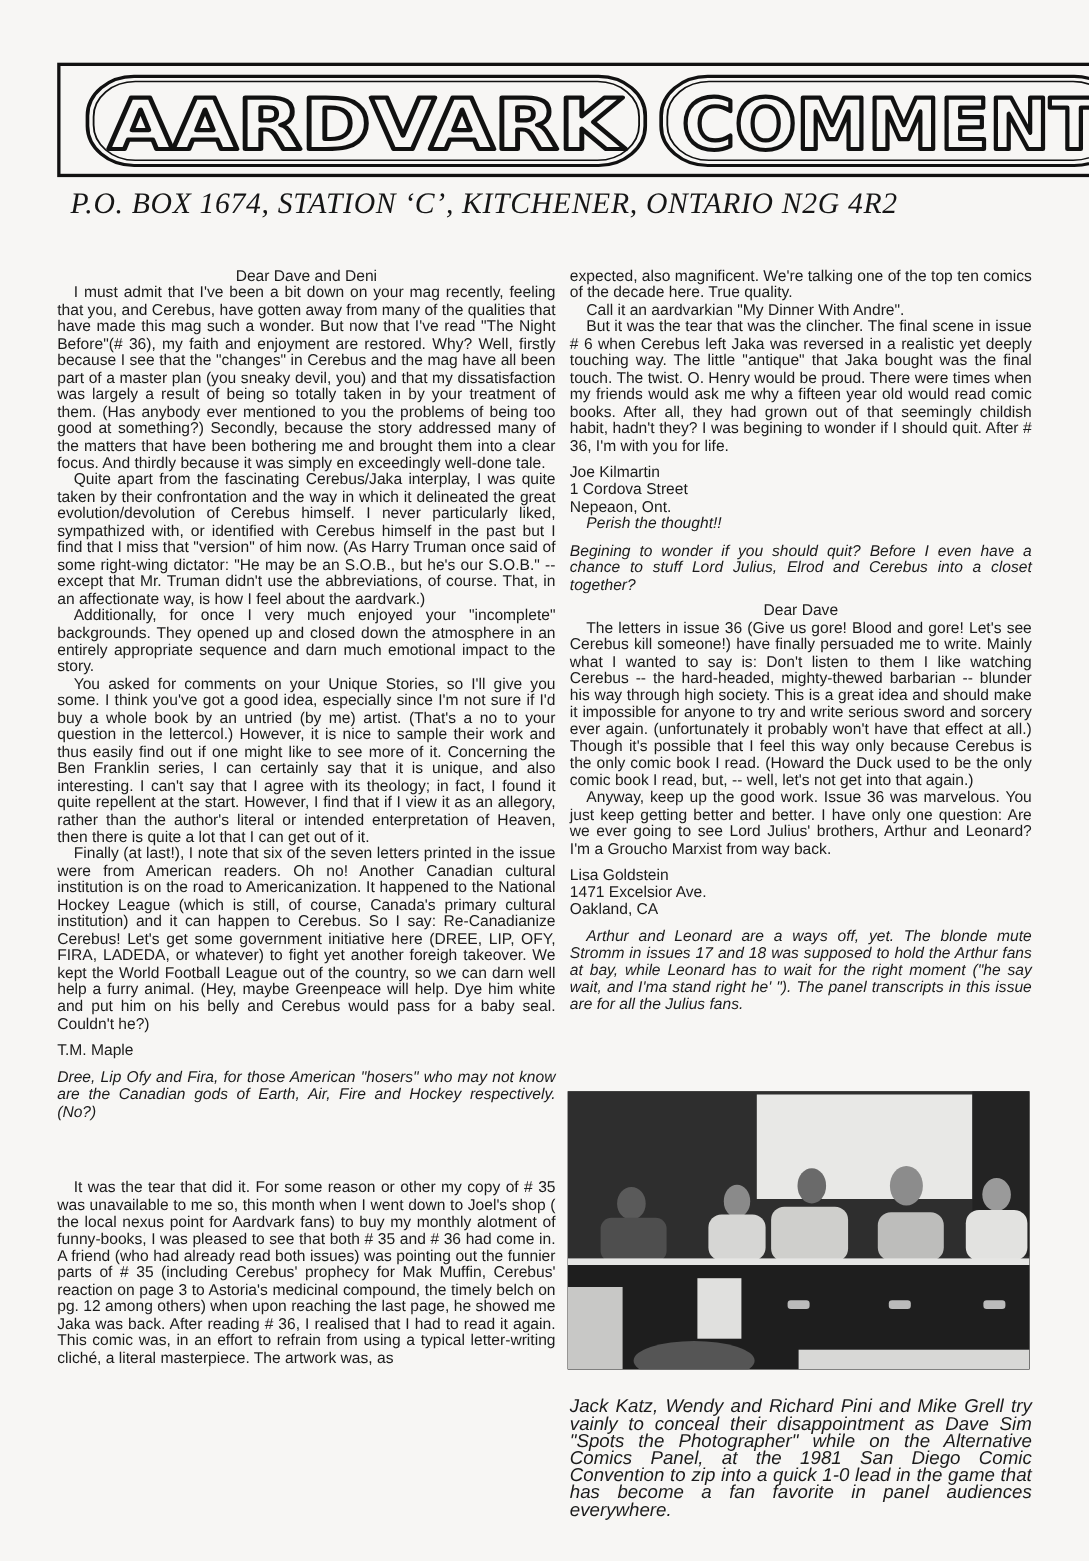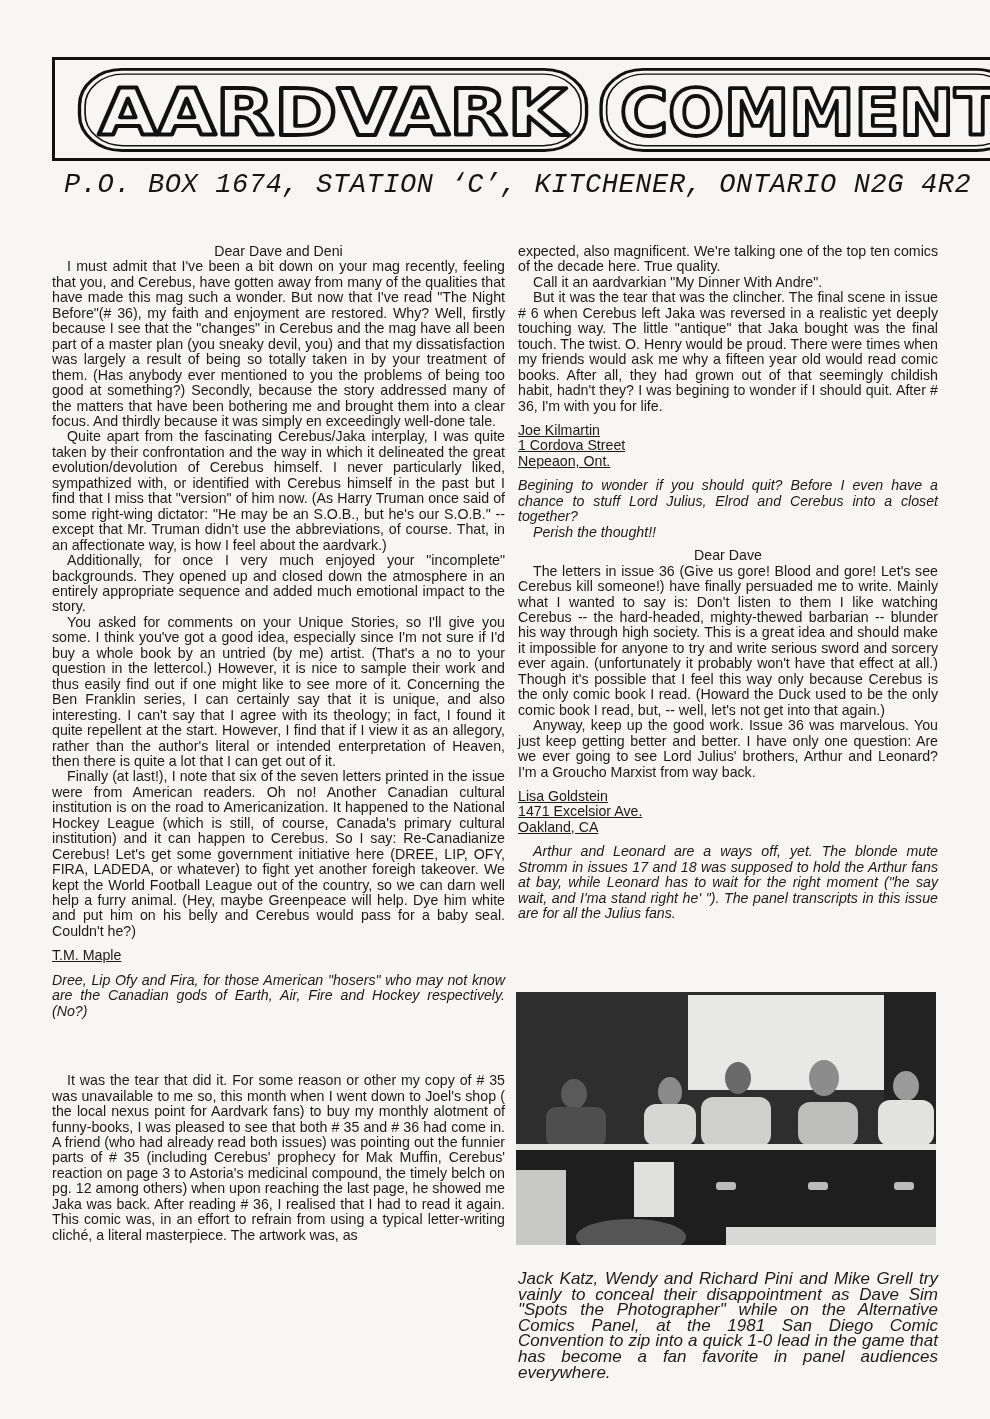--- a/index.html
+++ b/index.html
@@ -34,21 +34,21 @@
     .masthead svg {
       position: absolute;
       left: 0; top: 0;
       width: 100%; height: 100%;
     }
     .address {
       position: absolute;
       left: 64px;
       top: 170px;
       width: 880px;
-      font-family: Liberation Mono, monospace;
+      font-family: Liberation Serif, serif;
       font-style: italic;
       font-size: 27px;
       letter-spacing: 0.6px;
       color: #161616;
       white-space: nowrap;
     }
     
     .col {
       position: absolute;
       top: 244px;
@@ -75,21 +75,20 @@
     }
     .salutation {
       text-align: center;
     }
     .sig {
       margin-top: 9px;
       text-align: left;
     }
     .sig-line {
       display: block;
-      text-decoration: underline;
     }
     .reply {
       font-style: italic;
       margin-top: 9px;
     }
     .gap-lg { height: 54px; }
     .letter-block { margin-top: 8px; }
     
     .photo {
       position: absolute;
@@ -131,21 +130,21 @@
     </svg>
   </div>
 
   <div class="address">P.O. BOX 1674, STATION ‘C’, KITCHENER, ONTARIO N2G 4R2</div>
 
   <div class="col col-left">
     <div>
       <p class="salutation">Dear Dave and Deni</p>
       <p class="indent">I must admit that I've been a bit down on your mag recently, feeling that you, and Cerebus, have gotten away from many of the qualities that have made this mag such a wonder. But now that I've read "The Night Before"(# 36), my faith and enjoyment are restored. Why? Well, firstly because I see that the "changes" in Cerebus and the mag have all been part of a master plan (you sneaky devil, you) and that my dissatisfaction was largely a result of being so totally taken in by your treatment of them. (Has anybody ever mentioned to you the problems of being too good at something?) Secondly, because the story addressed many of the matters that have been bothering me and brought them into a clear focus. And thirdly because it was simply en exceedingly well-done tale.</p>
       <p class="indent">Quite apart from the fascinating Cerebus/Jaka interplay, I was quite taken by their confrontation and the way in which it delineated the great evolution/devolution of Cerebus himself. I never particularly liked, sympathized with, or identified with Cerebus himself in the past but I find that I miss that "version" of him now. (As Harry Truman once said of some right-wing dictator: "He may be an S.O.B., but he's our S.O.B." -- except that Mr. Truman didn't use the abbreviations, of course. That, in an affectionate way, is how I feel about the aardvark.)</p>
-      <p class="indent">Additionally, for once I very much enjoyed your "incomplete" backgrounds. They opened up and closed down the atmosphere in an entirely appropriate sequence and added much emotional impact to the story.</p>
+      <p class="indent">Additionally, for once I very much enjoyed your "incomplete" backgrounds. They opened up and closed down the atmosphere in an entirely appropriate sequence and darn much emotional impact to the story.</p>
       <p class="indent">You asked for comments on your Unique Stories, so I'll give you some. I think you've got a good idea, especially since I'm not sure if I'd buy a whole book by an untried (by me) artist. (That's a no to your question in the lettercol.) However, it is nice to sample their work and thus easily find out if one might like to see more of it. Concerning the Ben Franklin series, I can certainly say that it is unique, and also interesting. I can't say that I agree with its theology; in fact, I found it quite repellent at the start. However, I find that if I view it as an allegory, rather than the author's literal or intended enterpretation of Heaven, then there is quite a lot that I can get out of it.</p>
       <p class="indent">Finally (at last!), I note that six of the seven letters printed in the issue were from American readers. Oh no! Another Canadian cultural institution is on the road to Americanization. It happened to the National Hockey League (which is still, of course, Canada's primary cultural institution) and it can happen to Cerebus. So I say: Re-Canadianize Cerebus! Let's get some government initiative here (DREE, LIP, OFY, FIRA, LADEDA, or whatever) to fight yet another foreigh takeover. We kept the World Football League out of the country, so we can darn well help a furry animal. (Hey, maybe Greenpeace will help. Dye him white and put him on his belly and Cerebus would pass for a baby seal. Couldn't he?)</p>
       <p class="sig">
         <span class="sig-line">T.M. Maple</span>
       </p>
       <p class="reply">Dree, Lip Ofy and Fira, for those American "hosers" who may not know are the Canadian gods of Earth, Air, Fire and Hockey respectively. (No?)</p>
     </div>
 
     <div class="gap-lg"></div>
 
@@ -157,22 +156,22 @@
   <div class="col col-right">
     <div>
       <p>expected, also magnificent. We're talking one of the top ten comics of the decade here. True quality.</p>
       <p class="indent">Call it an aardvarkian "My Dinner With Andre".</p>
       <p class="indent">But it was the tear that was the clincher. The final scene in issue # 6 when Cerebus left Jaka was reversed in a realistic yet deeply touching way. The little "antique" that Jaka bought was the final touch. The twist. O. Henry would be proud. There were times when my friends would ask me why a fifteen year old would read comic books. After all, they had grown out of that seemingly childish habit, hadn't they? I was begining to wonder if I should quit. After # 36, I'm with you for life.</p>
       <p class="sig">
         <span class="sig-line">Joe Kilmartin</span>
         <span class="sig-line">1 Cordova Street</span>
         <span class="sig-line">Nepeaon, Ont.</span>
       </p>
+      <p class="reply indent" style="margin-top:0">Perish the thought!!</p>
       <p class="reply">Begining to wonder if you should quit? Before I even have a chance to stuff Lord Julius, Elrod and Cerebus into a closet together?</p>
-      <p class="reply indent" style="margin-top:0">Perish the thought!!</p>
     </div>
 
     <div class="letter-block">
       <p class="salutation">Dear Dave</p>
       <p class="indent">The letters in issue 36 (Give us gore! Blood and gore! Let's see Cerebus kill someone!) have finally persuaded me to write. Mainly what I wanted to say is: Don't listen to them I like watching Cerebus -- the hard-headed, mighty-thewed barbarian -- blunder his way through high society. This is a great idea and should make it impossible for anyone to try and write serious sword and sorcery ever again. (unfortunately it probably won't have that effect at all.) Though it's possible that I feel this way only because Cerebus is the only comic book I read. (Howard the Duck used to be the only comic book I read, but, -- well, let's not get into that again.)</p>
       <p class="indent">Anyway, keep up the good work. Issue 36 was marvelous. You just keep getting better and better. I have only one question: Are we ever going to see Lord Julius' brothers, Arthur and Leonard? I'm a Groucho Marxist from way back.</p>
       <p class="sig">
         <span class="sig-line">Lisa Goldstein</span>
         <span class="sig-line">1471 Excelsior Ave.</span>
         <span class="sig-line">Oakland, CA</span>

